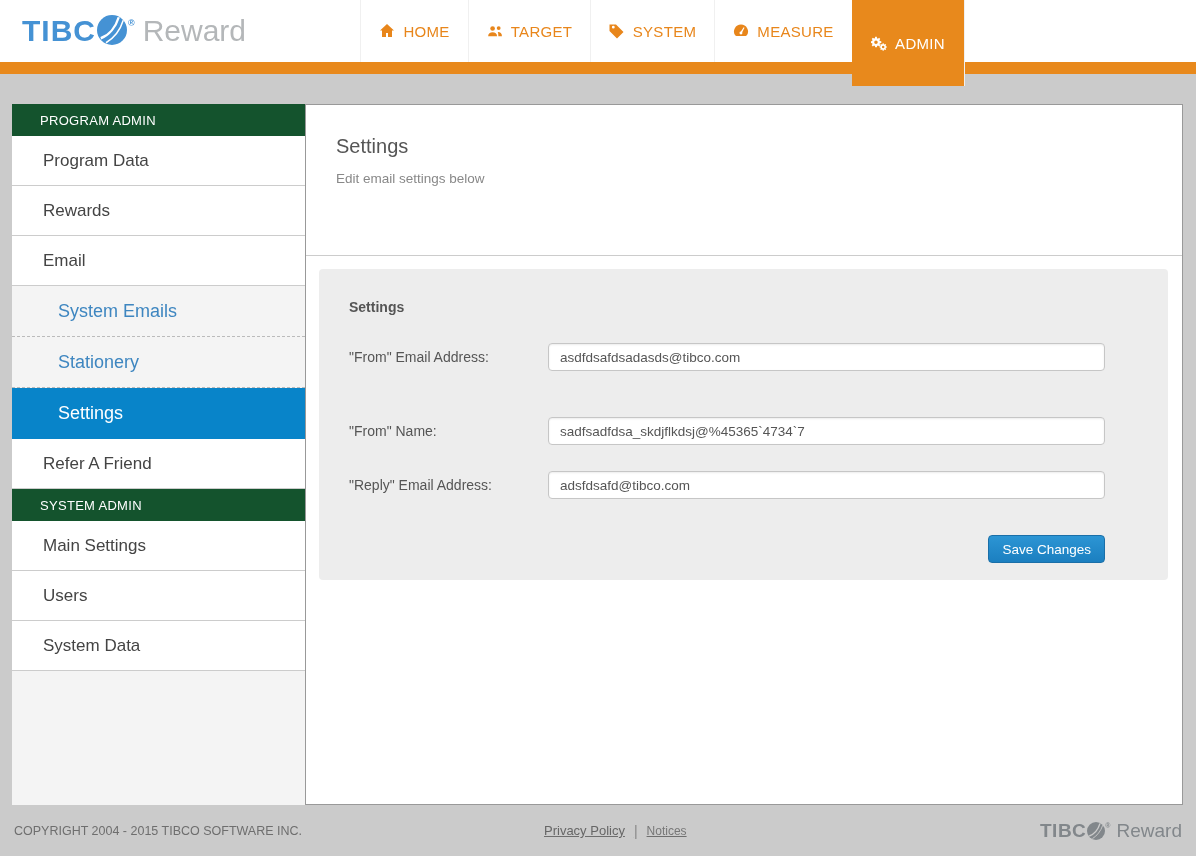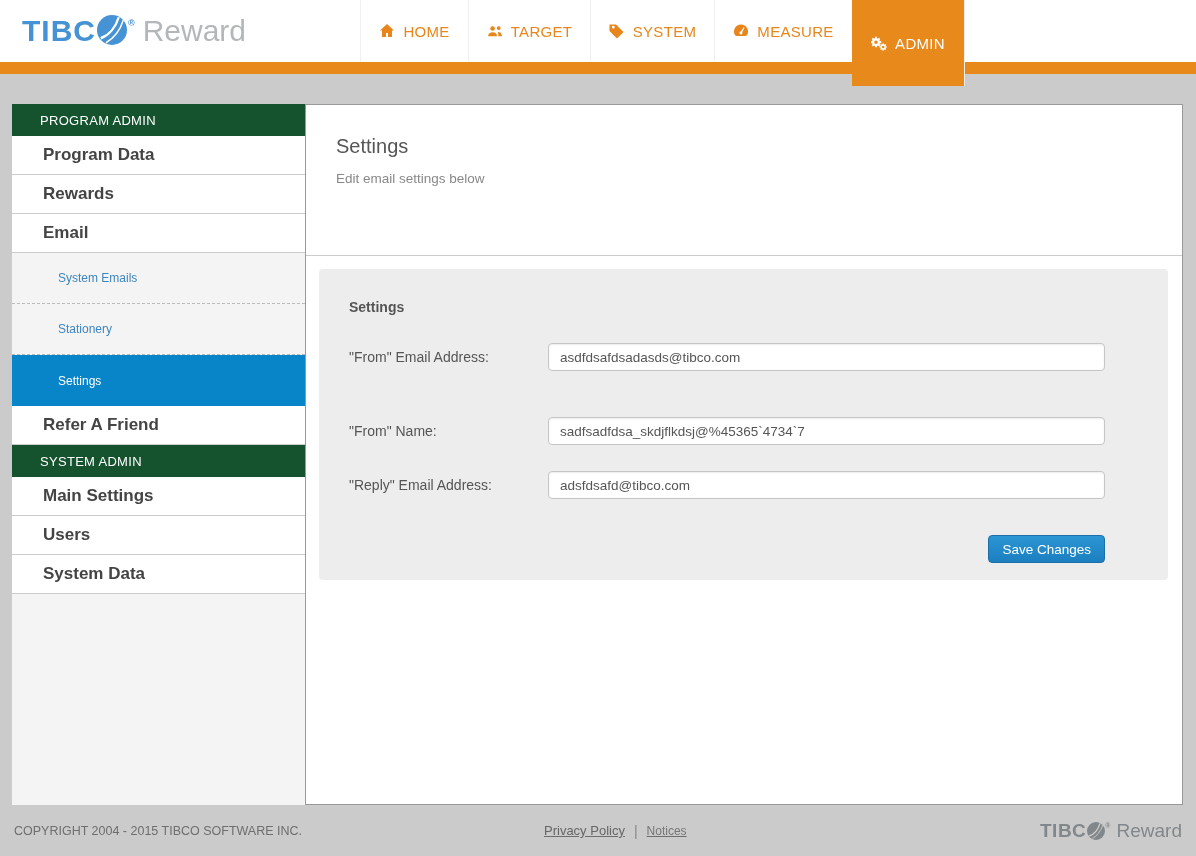--- a/index.html
+++ b/index.html
@@ -38,28 +38,27 @@
   .orange-bar { height:12px; background:#e8891c; position:relative; z-index:2; }
 
   
   .content { display:flex; margin:30px 13px 0 12px; height:701px; }
   .sidebar { width:293px; display:flex; flex-direction:column; }
   .side-header {
     height:32px; background:#14532d; color:#ffffff; font-size:13px;
     display:flex; align-items:center; padding-left:28px; letter-spacing:0.3px;
   }
   .side-item {
-    height:39px; background:#ffffff; display:flex; align-items:center;
+    height:50px; background:#ffffff; display:flex; align-items:center;
     padding-left:31px; font-size:17px; color:#444444; cursor:pointer;
     border-bottom:1px solid #cccccc;
-    font-weight:bold;
   }
   .side-sub {
     height:51px; background:#f4f4f4; display:flex; align-items:center;
-    padding-left:46px; font-size:12px; color:#3e86c0; cursor:pointer;
+    padding-left:46px; font-size:18px; color:#3e86c0; cursor:pointer;
     border-bottom:1px dashed #bbbbbb;
   }
   .side-sub.active {
     background:#0884c9; color:#ffffff; border-bottom:none;
   }
   .side-filler { flex:1; background:#f4f4f4; }
 
   .main {
     flex:1; background:#ffffff; border:1px solid #999999;
     display:flex; flex-direction:column;

